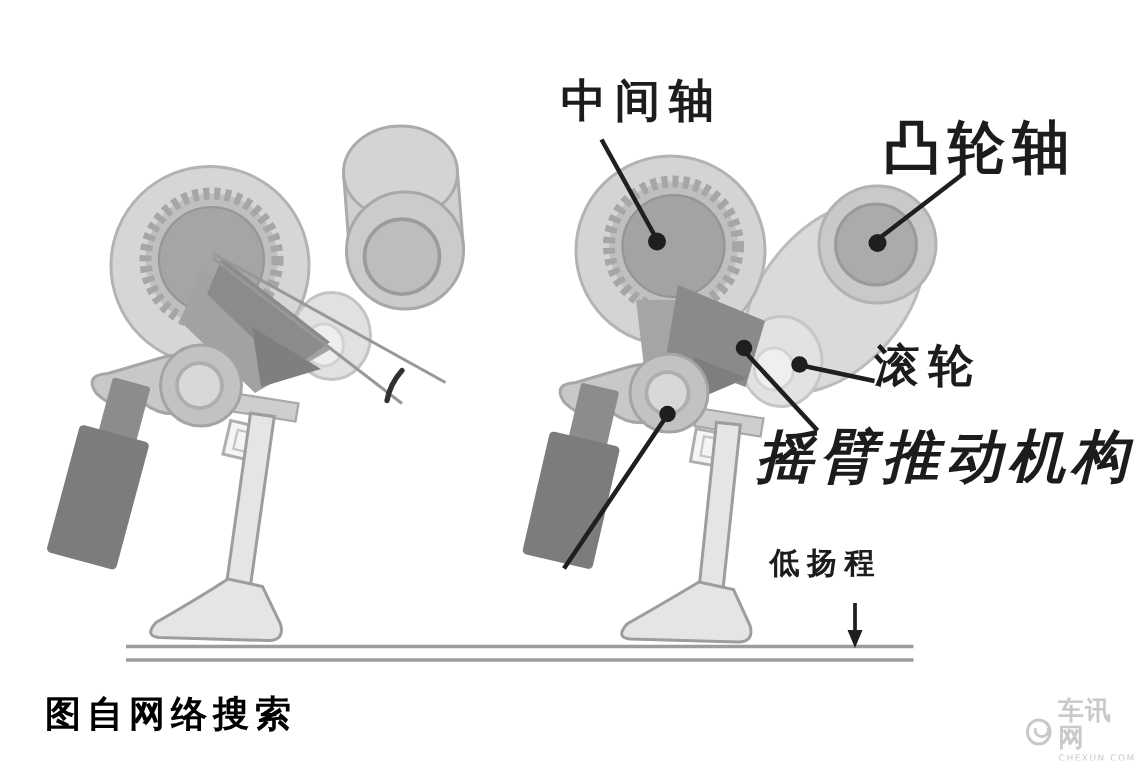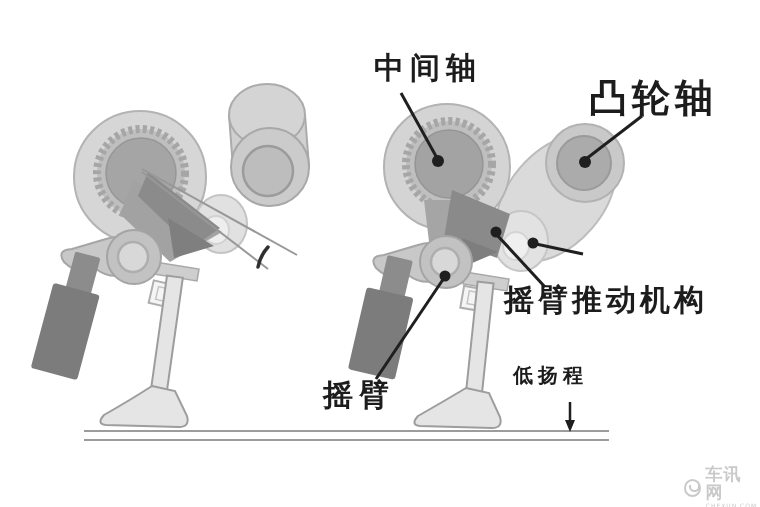--- a/index.html
+++ b/index.html
@@ -9,21 +9,21 @@
   }
   .stage{position:absolute;left:0;top:0;width:739px;height:507px;}
   svg.art{position:absolute;left:0;top:0;}
   .lbl{
     position:absolute;color:#1c1c1c;font-weight:700;white-space:nowrap;
     line-height:1;user-select:none;
   }
   .lbl-intermediate{left:374px;top:53px;font-size:30px;letter-spacing:6px;}
   .lbl-camshaft{left:589px;top:79px;font-size:38px;letter-spacing:5px;}
   .lbl-roller{left:583px;top:230px;font-size:30px;letter-spacing:6px;}
-  .lbl-pushmech{left:504px;top:285px;font-size:30px;letter-spacing:4px;}
+  .lbl-pushmech{left:504px;top:285px;font-size:38px;letter-spacing:4px;font-style:italic;}
   .lbl-narrow{left:212px;top:281px;font-size:30px;letter-spacing:6px;}
   .lbl-rocker{left:323px;top:380px;font-size:30px;letter-spacing:6px;}
   .lbl-lowlift{left:513px;top:365px;font-size:20px;letter-spacing:5px;}
   .caption{
     position:absolute;left:30px;top:460px;font-size:24px;letter-spacing:4px;
     font-weight:800;color:#000;white-space:nowrap;
   }
   .watermark{
     position:absolute;left:684px;top:466px;display:flex;align-items:center;
     color:#c7c7c7;opacity:.95;
@@ -180,24 +180,25 @@
       </g>
       <g>
         <line x1="570" y1="402" x2="570" y2="423" stroke-width="2.5"></line>
         <polygon points="570,432 565,420 575,420" stroke="none"></polygon>
       </g>
     </g>
   </svg>
 
   <div class="lbl lbl-intermediate">中间轴</div>
   <div class="lbl lbl-camshaft">凸轮轴</div>
+  <div class="lbl lbl-roller">滚轮</div>
   <div class="lbl lbl-pushmech">摇臂推动机构</div>
-  <div class="lbl lbl-rocker">摇臂</div>
   <div class="lbl lbl-lowlift">低扬程</div>
 
+  <div class="caption">图自网络搜索</div>
 
   <div class="watermark">
     <div class="wm-logo"></div>
     <div class="wm-body">
       <div class="wm-name">车讯网</div>
       <div class="wm-url">CHEXUN.COM</div>
     </div>
   </div>
 
 </div>

